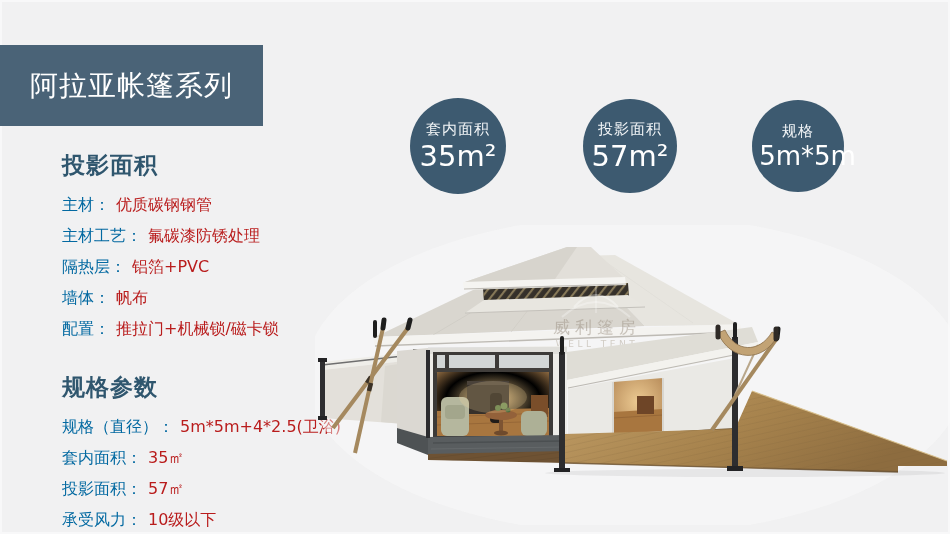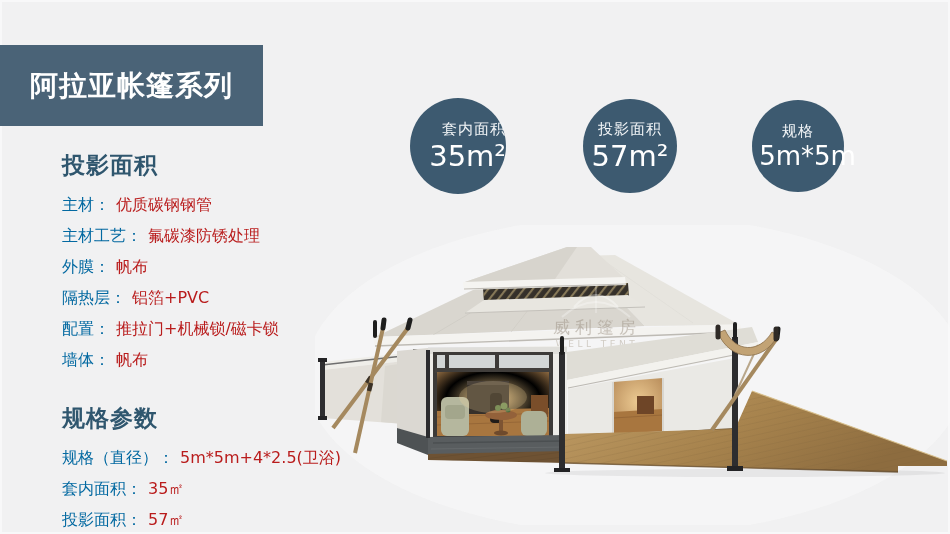--- a/index.html
+++ b/index.html
@@ -6,37 +6,37 @@
   body { background:#dddddd; font-family:"DejaVu Sans","Liberation Sans",sans-serif; }
   .page {
     position:relative; width:950px; height:534px; background:#f1f1f2;
     overflow:hidden; box-shadow: inset 0 0 0 2px #f8f8f9;
   }
   
   .banner {
     position:absolute; left:0; top:45px; width:263px; height:81px;
     background:#4a6377; display:flex; align-items:center; padding-left:30px;
   }
-  .banner-title { color:#ffffff; font-size:28px; font-weight:bold; letter-spacing:1px; }
+  .banner-title { color:#ffffff; font-size:28px; font-weight:normal; letter-spacing:1px; }
 
   
   .params { position:absolute; left:62px; top:150px; width:330px; }
   .section-heading { font-size:23px; font-weight:bold; color:#2f566e; margin:0 0 14px 0; letter-spacing:1px; }
   .section-heading.second { margin-top:32px; }
   .param-row { font-size:16px; margin-bottom:10px; color:#4a4a4a; white-space:nowrap; }
   .p-label { font-weight:normal; color:#0369a1; margin-right:6px; }
   .p-value { color:#b91c1c; }
 
   
   .badge {
     position:absolute; border-radius:50%; background:#3d5a70; color:#fff;
     display:flex; flex-direction:column; align-items:center; justify-content:center;
     text-align:center;
   }
-  .badge-1 { left:410px; top:98px;  width:96px; height:96px;align-items:flex-end; }
+  .badge-1 { left:410px; top:98px;  width:96px; height:96px; }
   .badge-2 { left:583px; top:99px;  width:94px; height:94px; }
   .badge-3 { left:752px; top:100px; width:92px; height:92px; }
   .badge-label { font-size:15px; letter-spacing:1px; margin-bottom:2px; color:#f2f5f7; }
   .badge-value { font-size:29px; font-weight:500; line-height:1.05; }
   .badge-3 .badge-value { font-size:26px;margin-left:19px; }
 
   
   .tent { position:absolute; left:315px; top:225px; width:635px; height:300px; }
 </style>
 </head>
@@ -51,30 +51,27 @@
   <div class="params">
     <h2 class="section-heading">投影面积</h2>
 
     <div class="param-row">
       <span class="p-label">主材：</span><span class="p-value">优质碳钢钢管</span>
     </div>
     <div class="param-row">
       <span class="p-label">主材工艺：</span><span class="p-value">氟碳漆防锈处理</span>
     </div>
     <div class="param-row">
-      <span class="p-label">外膜：</span><span class="p-value">帆布</span>
-    </div>
-    <div class="param-row">
       <span class="p-label">隔热层：</span><span class="p-value">铝箔+PVC</span>
     </div>
     <div class="param-row">
+      <span class="p-label">墙体：</span><span class="p-value">帆布</span>
+    </div>
+    <div class="param-row">
       <span class="p-label">配置：</span><span class="p-value">推拉门+机械锁/磁卡锁</span>
-    </div>
-    <div class="param-row">
-      <span class="p-label">墙体：</span><span class="p-value">帆布</span>
     </div>
 
     <h2 class="section-heading second">规格参数</h2>
 
     <div class="param-row">
       <span class="p-label">规格（直径）：</span><span class="p-value">5m*5m+4*2.5(卫浴)</span>
     </div>
     <div class="param-row">
       <span class="p-label">套内面积：</span><span class="p-value">35㎡</span>
     </div>

